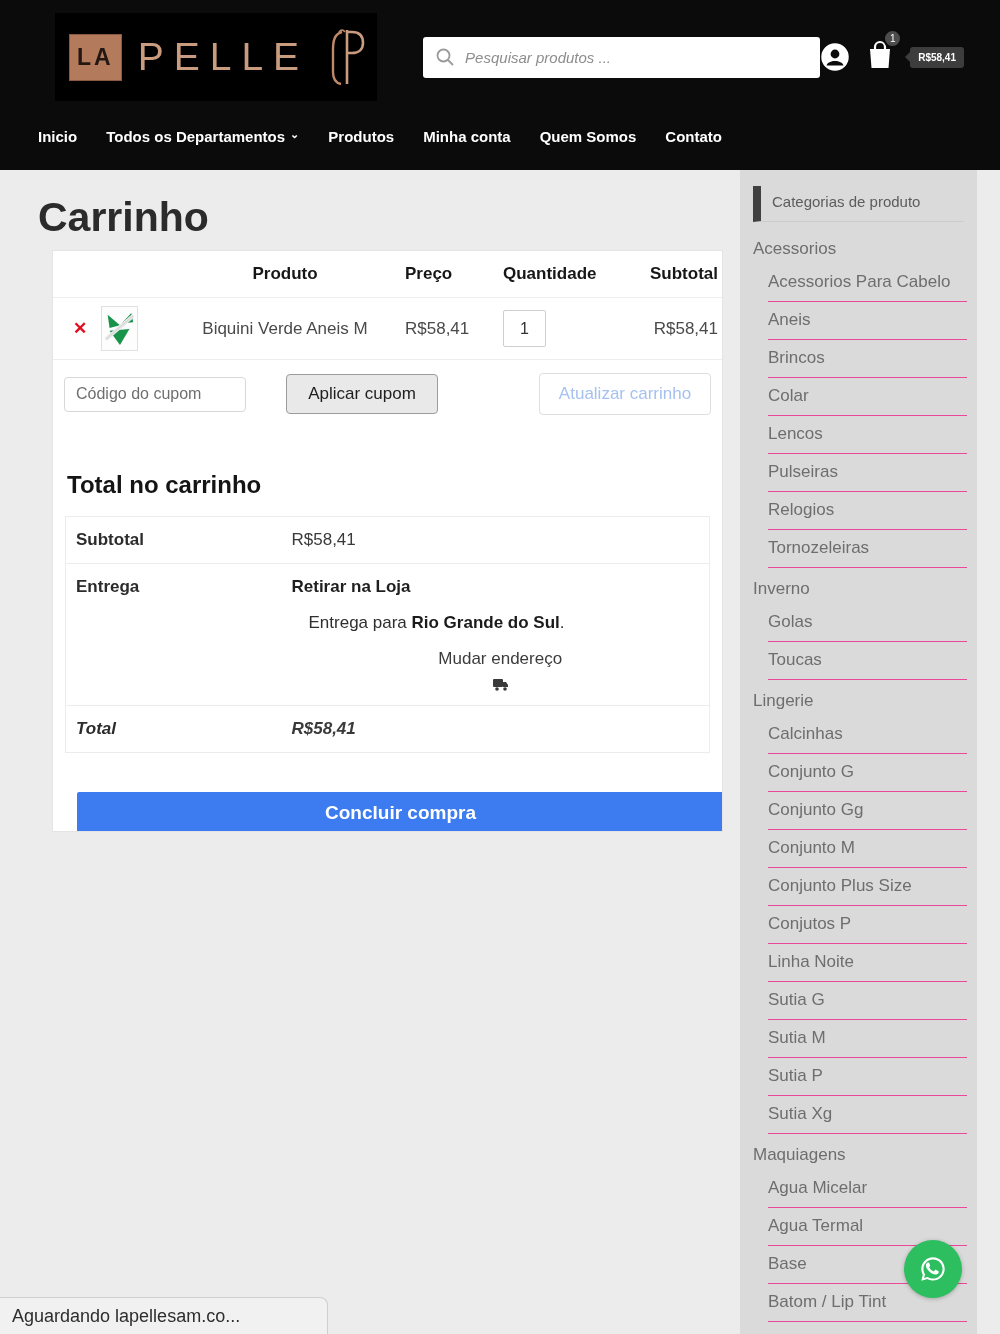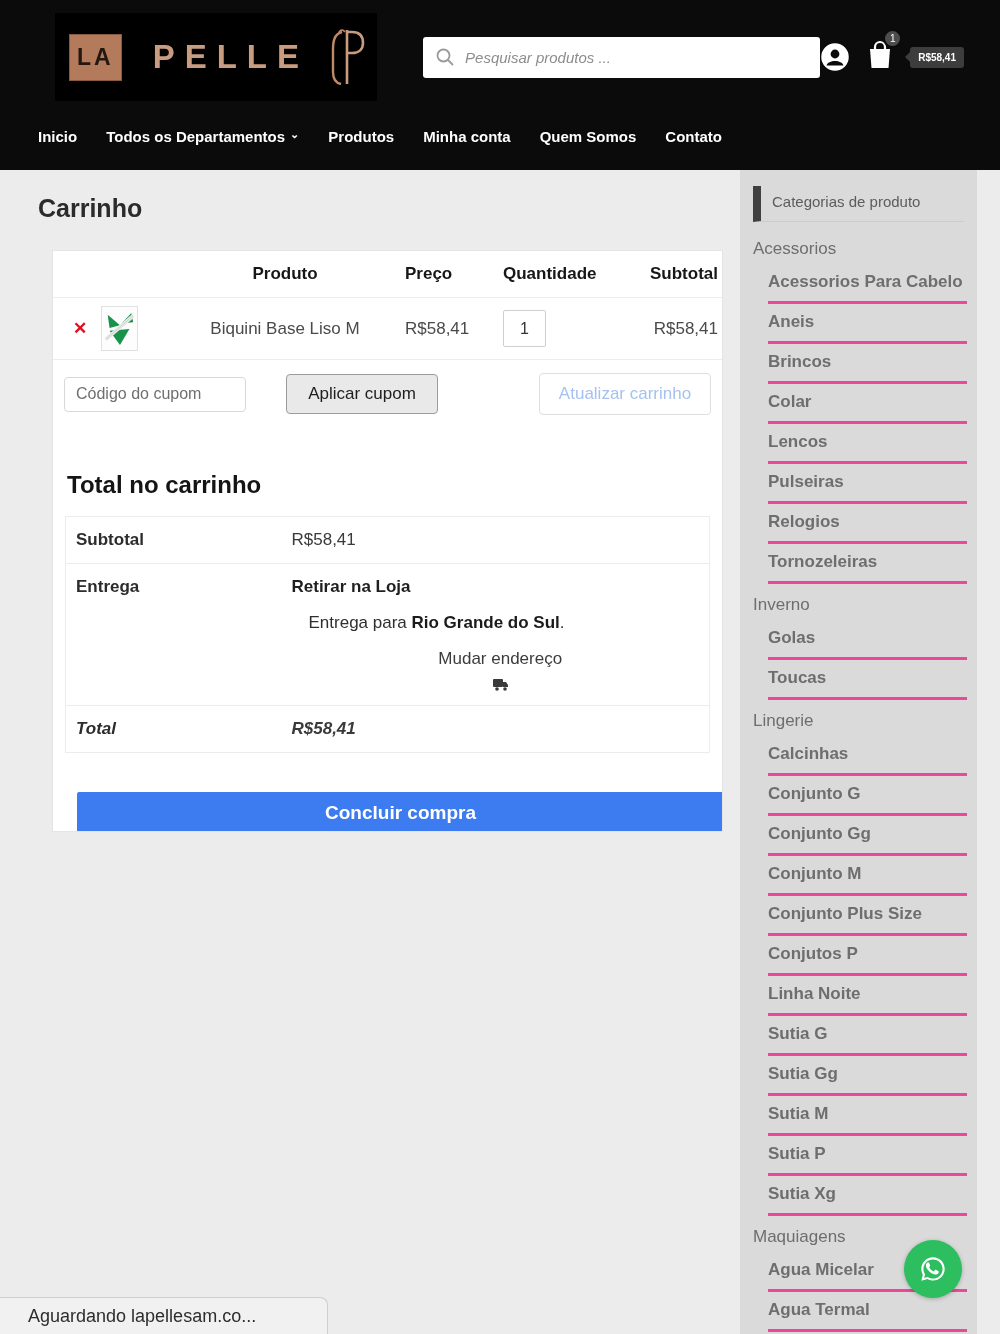--- a/index.html
+++ b/index.html
@@ -10,36 +10,36 @@
     background: #ececec;
     overflow: hidden;
   }
   a { text-decoration: none; color: inherit; text-align: right; }
 
   
   header { position:absolute; top:0; left:0; width:1000px; height:170px; background:#0b0b0b; }
   .header-top { position:absolute; top:12px; left:55px; right:36px; height:90px; display:flex; align-items:center; }
   .logo { display:flex; align-items:center; gap:16px; background:#000; height:88px; padding:0 10px 0 14px; cursor:pointer; }
   .logo-la { background:#b37a5c; color:#241712; border:1px solid #8a5a40; font-size:23px; font-weight:bold; letter-spacing:3px; padding:9px 7px; }
-  .logo-pelle { color:#c99c7f; font-size:33px; font-weight:700; letter-spacing:10px;margin-left:15px; }
+  .logo-pelle { color:#c99c7f; font-size:39px; font-weight:400; letter-spacing:10px; }
   .search { margin-left:46px; width:448px; height:41px; background:#fff; border-radius:3px; display:flex; align-items:center; padding:0 12px; gap:10px; }
   .search input { border:none; outline:none; flex:1; font-size:15px; font-style:italic; color:#444; background:transparent; }
   .search input::placeholder { color:#8d8d8d; font-style:italic; }
   .header-icons { margin-left:auto; display:flex; align-items:center; gap:16px; }
   .cart-wrap { position:relative; cursor:pointer; }
   .badge { position:absolute; top:-11px; right:-8px; min-width:19px; height:19px; background:#4c4c4c; border:2px solid #0b0b0b; border-radius:50%; color:#fff; font-size:10px; display:flex; align-items:center; justify-content:center; }
   .cart-total { position:relative; background:#3d3d3d; color:#fff; font-size:10px; font-weight:bold; padding:5px 8px; border-radius:3px; cursor:pointer; white-space:nowrap; }
   .cart-total::before { content:""; position:absolute; left:-5px; top:50%; transform:translateY(-50%);
     border-top:5px solid transparent; border-bottom:5px solid transparent; border-right:5px solid #3d3d3d; }
   nav { position:absolute; left:38px; top:128px; display:flex; gap:29px; align-items:center; }
   .nav-item { color:#fff; font-size:15px; font-weight:bold; display:flex; align-items:center; }
   .caret { font-size:11px; margin-left:5px; line-height:8px; transform:translateY(-3px); }
 
   
-  .main-title { position:absolute; left:38px; top:194px; font-size:25px; font-weight:bold; color:#2b2b2b; }
+  .main-title { position:absolute; left:38px; top:194px; font-size:41px; font-weight:bold; color:#2b2b2b; }
   .cart-panel { position:absolute; left:52px; top:250px; width:671px; height:582px; background:#fff; border:1px solid #e4e4e4; overflow:hidden; }
   table.cart-table { width:100%; border-collapse:collapse; table-layout:fixed; }
   .cart-table th { font-size:17px; font-weight:bold; color:#171717; padding:13px 4px; border-bottom:1px solid #ededed; }
   .cart-table td { padding:8px 4px; border-bottom:1px solid #ededed; font-size:17px; color:#4a4a4a; }
   .col-remove { width:44px; } .col-thumb { width:72px; } .col-name { width:auto; }
   .col-price { width:98px; } .col-qty { width:118px; } .col-sub { width:105px; }
   .th-product, .td-name { text-align:center; }
   .th-price, .td-price { text-align:left;margin-left:40px; }
   .th-qty, .td-qty { text-align:left; padding-left:8px; }
   .th-sub, .td-sub { text-align:right; padding-right:17px; }
@@ -64,25 +64,25 @@
   .ship-change { margin-top:16px; display:flex; align-items:center; gap:9px; color:#3c3c3c; cursor:pointer;flex-direction:column; }
   .total-strong { font-weight:bold; color:#161616;font-style:italic; }
   .checkout-btn { display:block; margin:39px 12px 0 12px; width:647px; height:41px; background:#3c7cf0; border:none; border-radius:2px; color:#fff; font-size:19px; font-weight:bold; font-family:inherit; cursor:pointer; }
 
   
   .sidebar { position:absolute; left:740px; top:170px; width:237px; height:1164px; background:#dadada; padding-top:16px; overflow:hidden; }
   .sidebar-title { margin:0 13px; border-left:8px solid #404040; border-bottom:1px solid #cccccc; padding:7px 0 11px 11px; color:#5c5c5c; font-size:15px; }
   .cat-list { list-style:none; margin-top:6px; font-size:17px; color:#6e6e6e; }
   .cat-item { cursor:pointer; }
   .cat-item.lv0 { padding:11px 0 5px 13px; }
-  .cat-item.lv1 { margin:0 10px 0 28px; padding:8px 0 9px 0; border-bottom:3px solid #ec4899;font-weight:bold; }
+  .cat-item.lv1 { margin:0 10px 0 28px; padding:8px 0 9px 0; border-bottom:1px solid #ec4899; }
 
   
   .whatsapp-fab { position:absolute; left:904px; top:1240px; width:58px; height:58px; border-radius:50%; background:#2cbe5f; display:flex; align-items:center; justify-content:center; cursor:pointer; box-shadow:0 1px 4px rgba(0,0,0,.25); }
-  .status-bubble { position:absolute; left:0; bottom:0; width:328px; height:37px; background:#f1f1f1; border:1px solid #cfcfcf; border-left:none; border-bottom:none; border-top-right-radius:8px; display:flex; align-items:center; padding-left:28px; font-size:18px; color:#2d2d2d; }
+  .status-bubble { position:absolute; left:0; bottom:0; width:328px; height:37px; background:#f1f1f1; border:1px solid #cfcfcf; border-left:none; border-bottom:none; border-top-right-radius:8px; display:flex; align-items:center; padding-left:12px; font-size:18px; color:#2d2d2d; }
 </style>
 </head>
 <body>
 
 <header>
   <div class="header-top">
     <div class="logo">
       <span class="logo-la">LA</span>
       <span class="logo-pelle">PELLE</span>
       <svg width="42" height="62" viewBox="0 0 42 62">
@@ -173,21 +173,21 @@
         <td>
           <svg class="thumb" viewBox="0 0 37 45">
             <rect width="37" height="45" fill="#fdfdfd"></rect>
             <path d="M6 8 L19 19 L8 22 Z" fill="#17934a"></path>
             <path d="M31 6 L21 17 L33 16 Z" fill="#17934a"></path>
             <path d="M8 25 L29 23 L19 40 Z" fill="#17934a"></path>
             <path d="M4 34 L33 9" stroke="#e8e8e8" stroke-width="4" fill="none"></path>
             <path d="M4 34 L33 9" stroke="#cfcfcf" stroke-width="1" fill="none"></path>
           </svg>
         </td>
-        <td class="td-name">Biquini Base Liso M</td>
+        <td class="td-name">Biquini Verde Aneis M</td>
         <td class="td-price">R$58,41</td>
         <td class="td-qty"><input class="qty-input" type="text" value="1" style=""></td>
         <td class="td-sub">R$58,41</td>
       </tr>
     </tbody>
   </table>
 
   <div class="coupon-row">
     <input class="coupon-input" type="text" placeholder="Código do cupom" style="">
     <button class="apply-btn">Aplicar cupom</button>
@@ -267,21 +267,20 @@
       <li class="cat-item lv1"><span>Conjunto M</span></li>
 
       <li class="cat-item lv1"><span>Conjunto Plus Size</span></li>
 
       <li class="cat-item lv1"><span>Conjutos P</span></li>
 
       <li class="cat-item lv1"><span>Linha Noite</span></li>
 
       <li class="cat-item lv1"><span>Sutia G</span></li>
 
-      <li class="cat-item lv1"><span>Sutia Gg</span></li>
 
       <li class="cat-item lv1"><span>Sutia M</span></li>
 
       <li class="cat-item lv1"><span>Sutia P</span></li>
 
       <li class="cat-item lv1"><span>Sutia Xg</span></li>
 
       <li class="cat-item lv0"><span>Maquiagens</span></li>
 
       <li class="cat-item lv1"><span>Agua Micelar</span></li>

